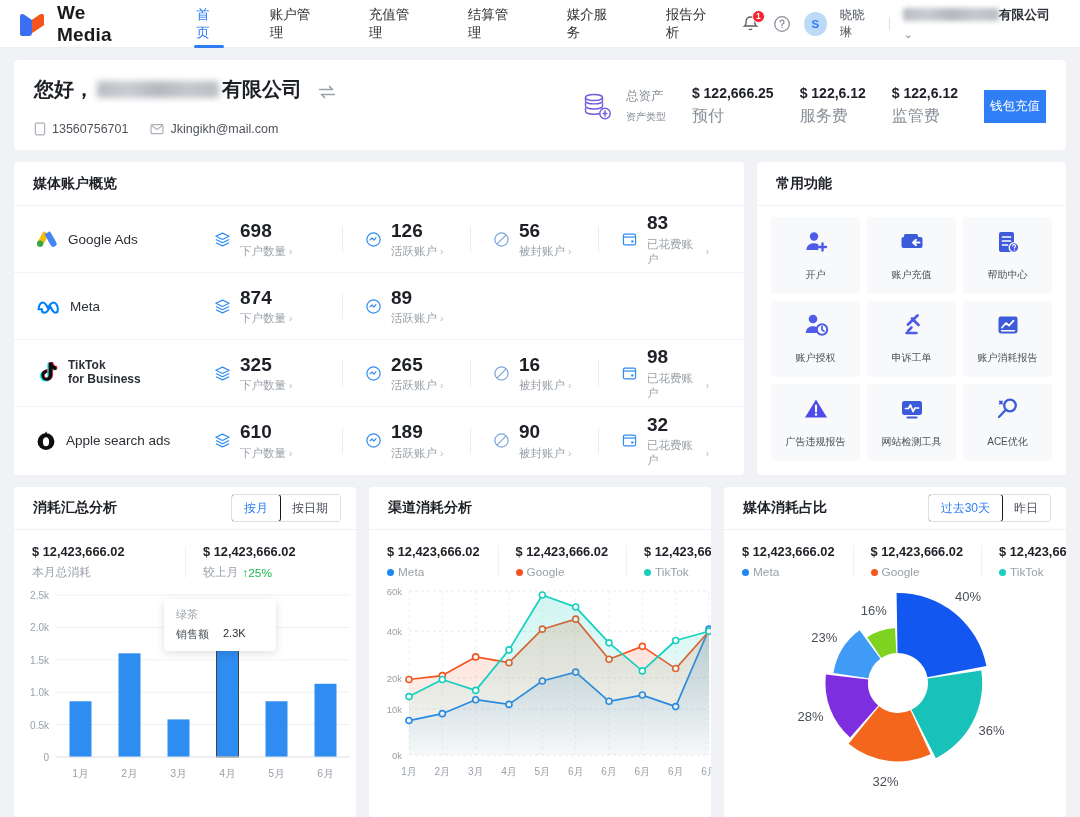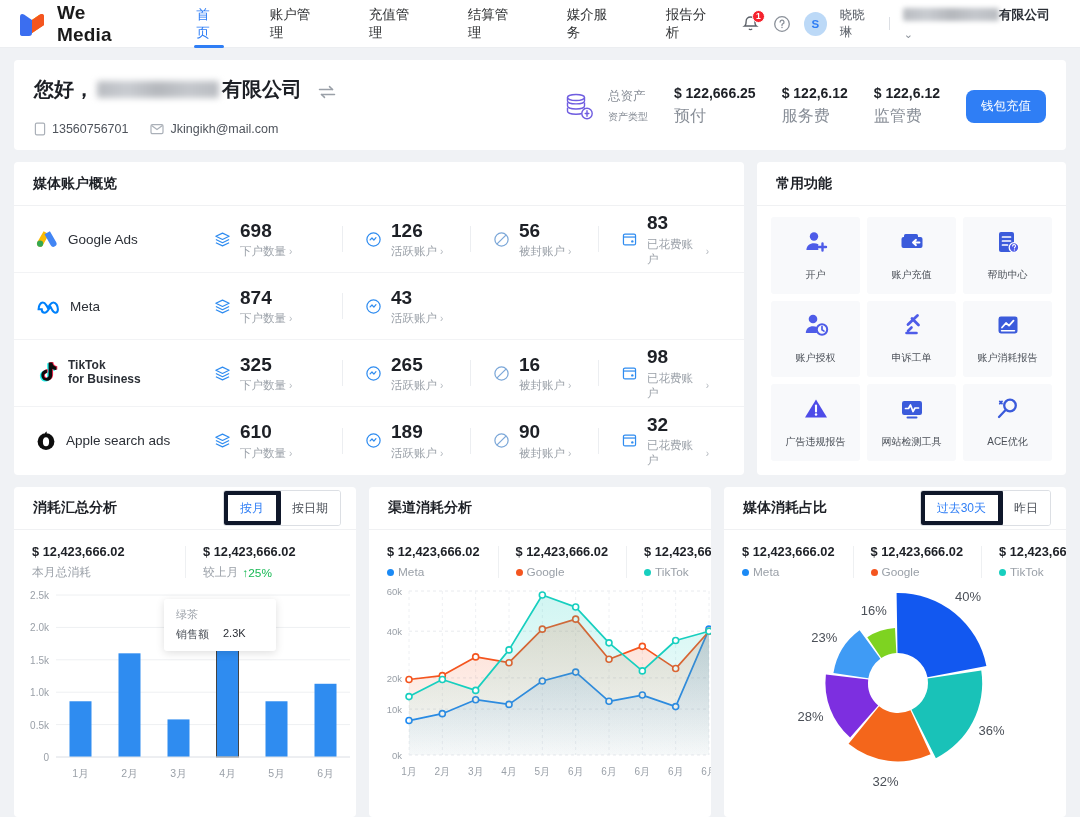--- a/index.html
+++ b/index.html
@@ -91,21 +91,21 @@
 
   .assets { margin-left: auto; display: flex; align-items: center; gap: 0; }
   .coin-icon { width: 34px; height: 32px; margin-right: 12px; }
   .asset-col { padding-right: 26px; }
   .asset-col .v { font-size: 14px; font-weight: 700; color: #1d2026; white-space: nowrap; }
   .asset-col .l { font-size: 16px; color: #888e97; margin-top: 5px; }
   .asset-col.first .v { font-size: 12.5px; color: #888e97; font-weight: 400; }
   .asset-col.first .l { font-size: 10px; color: #888e97; }
   .btn-recharge {
     background: #2f7ef5; color: #fff; font-size: 12.5px;
-    border: none; border-radius: 8px; padding: 8px 15px;
+    border: none; border-radius: 0; padding: 8px 6px;
     cursor: pointer; white-space: nowrap;
   }
 
   
   .row2 { display: flex; gap: 13px; margin-bottom: 12px; }
   .panel-head {
     height: 44px; display: flex; align-items: center;
     padding: 0 19px; border-bottom: 1px solid #f0f1f3;
   }
   .panel-title { font-size: 14px; font-weight: 700; color: #1d2026; }
@@ -160,21 +160,21 @@
   .chart-head {
     height: 43px; display: flex; align-items: center; justify-content: space-between;
     padding: 0 15px 0 19px; border-bottom: 1px solid #f0f1f3;
   }
   .seg { display: flex; border: 1px solid #dcdfe4; border-radius: 3px; overflow: hidden; }
   .seg-btn {
     font-size: 12px; padding: 5px 12px; background: #fff; color: #4b5058;
     cursor: pointer; border: none; line-height: 1.4;
   }
   .seg-btn.active {
-    color: #2f7ef5; border: 5px solid #0f172a; margin: -1px;
+    color: #2f7ef5; border: 1px solid #0f172a; margin: -1px;
     border-radius: 3px; position: relative; z-index: 1;
   }
 
   .kpis { display: flex; padding: 14px 0 4px 0; }
   .kpi { padding: 0 18px; position: relative; flex: 1; }
   .kpi + .kpi::before {
     content: ""; position: absolute; left: 0; top: 2px;
     width: 1px; height: 32px; background: #eef0f2;
   }
   .kpi .v { font-size: 12.8px; font-weight: 700; color: #1d2026; white-space: nowrap; }
@@ -420,21 +420,21 @@
               </span>
             </div>
             <div class="stat">
               <span class="stat-ico">
                 <svg width="17" height="17" viewBox="0 0 18 18" fill="none" stroke="#2f8cf0" stroke-width="1.3">
                   <circle cx="9" cy="9" r="7"></circle>
                     <path d="M5.4 9.4l2-2 2 2.2 2.2-2.6" stroke-linecap="round" stroke-linejoin="round"></path>
                 </svg>
               </span>
               <span>
-                <span class="stat-n">43</span>
+                <span class="stat-n">89</span>
                 <span class="stat-l">
                     <span>活跃账户</span>
                     <span class="chev">›</span>
                   </span>
               </span>
             </div>
           </div>
         </div>
 
         <div class="media-row">

